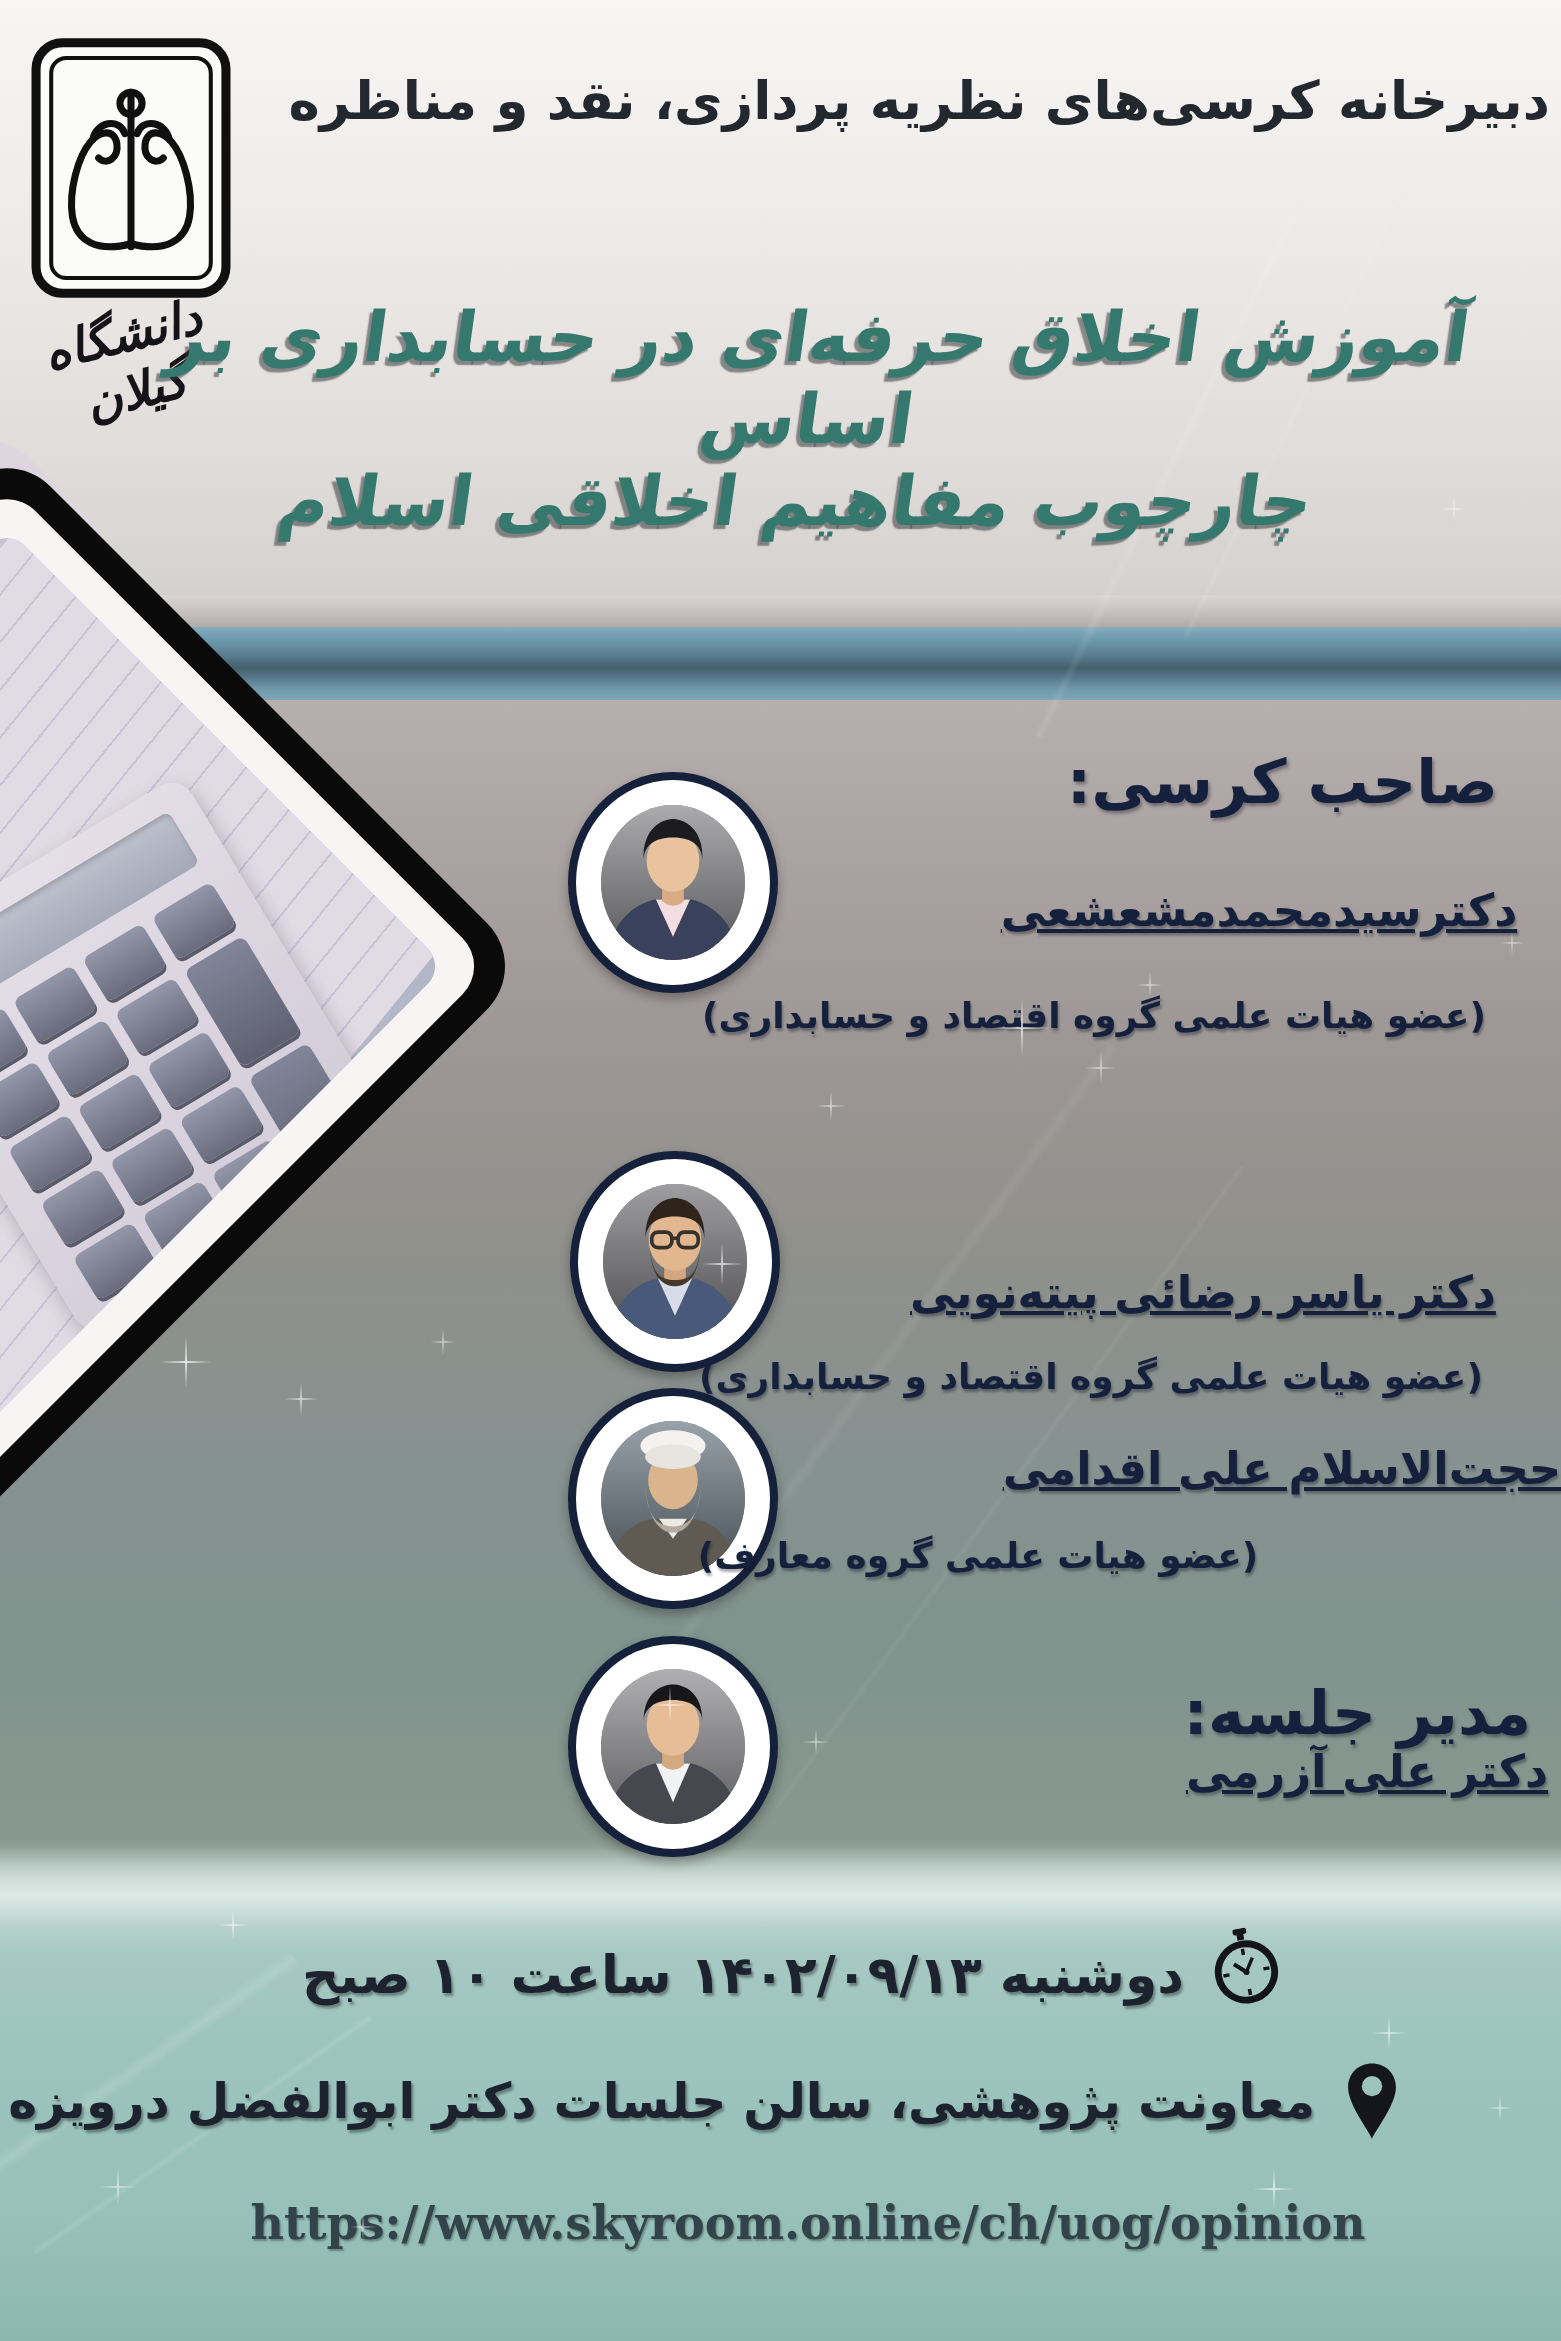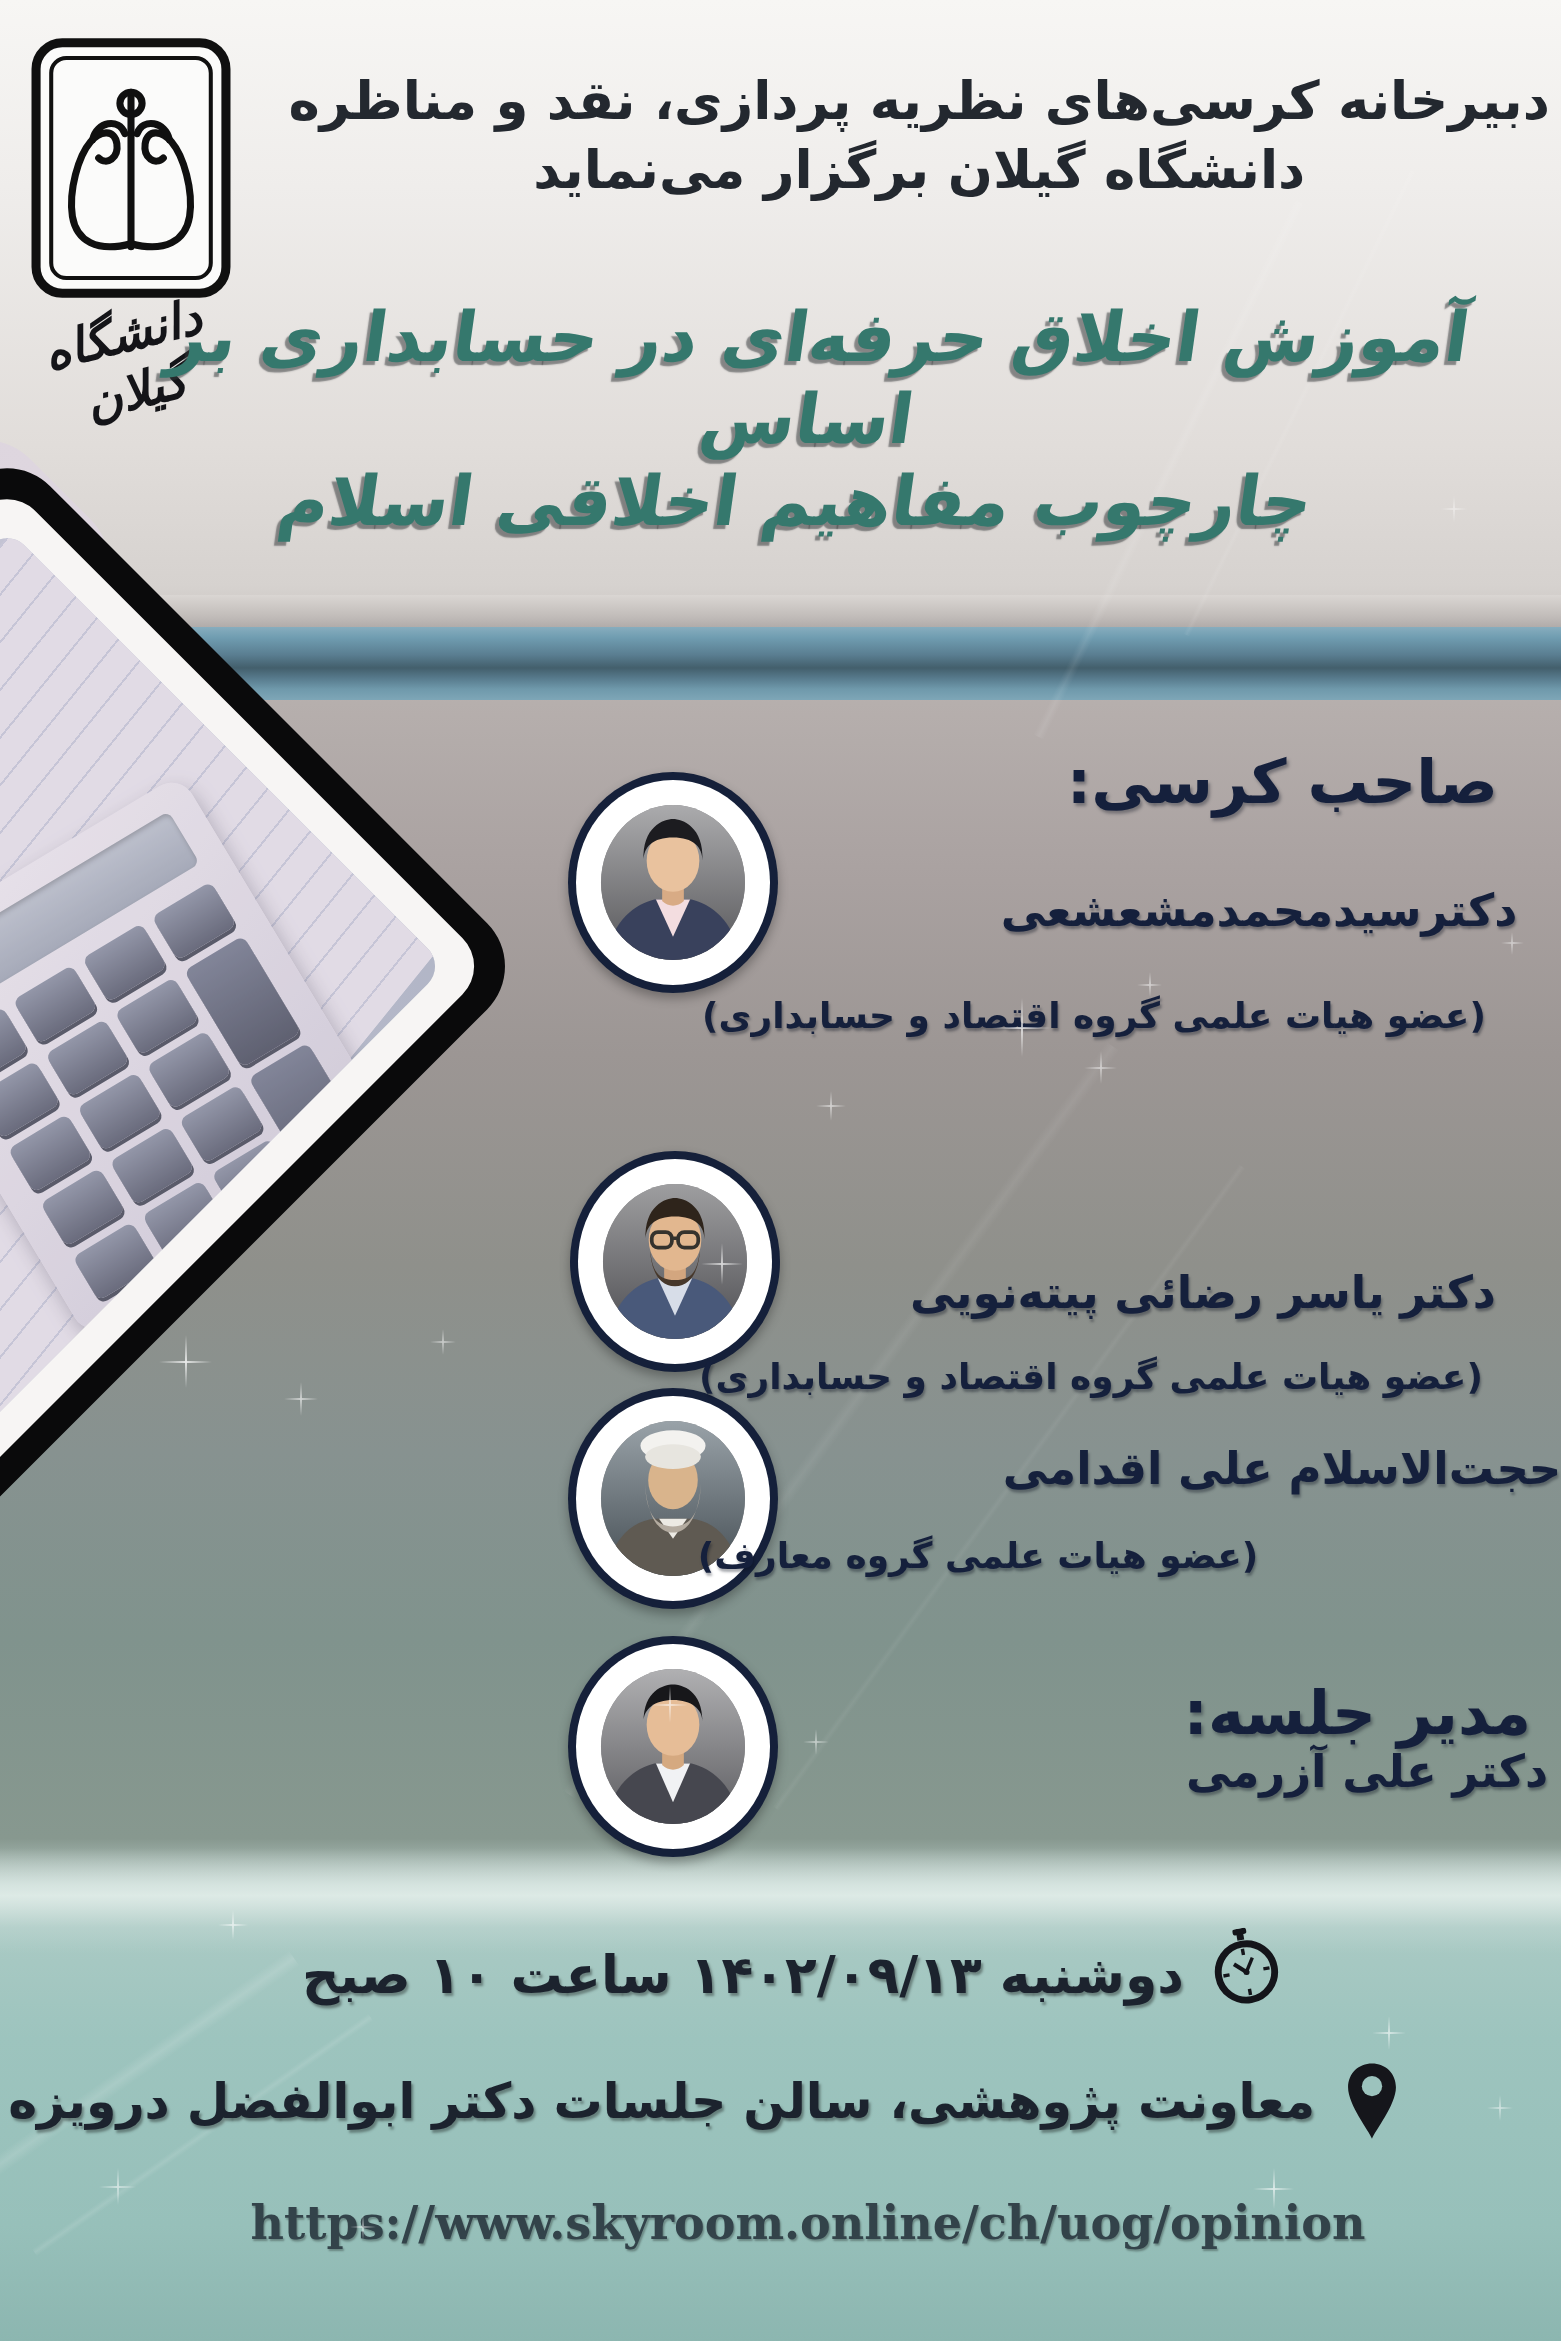--- a/index.html
+++ b/index.html
@@ -68,21 +68,21 @@
   .photo{width:210px;height:221px;border-radius:50%;background:#15203a;
     box-shadow:0 5.3px 10.6px rgba(0,0,0,.3);}
   .photo-white{position:absolute;inset:8px;border-radius:50%;background:#ffffff;}
   .photo-img{position:absolute;inset:25px;border-radius:50%;overflow:hidden;background:#8a8a8c;}
   .photo-img svg{width:100%;height:100%;display:block;}
 
   
   .heading{font-weight:bold;font-size:61px;color:#15203c;white-space:nowrap;
     text-shadow:2px 3.3px 3.3px rgba(10,15,30,.35);}
   .pname{font-weight:bold;font-size:45px;color:#15203c;white-space:nowrap;
-    transform:translateX(-50%);text-shadow:1.3px 2.6px 2.6px rgba(10,15,30,.35);}
+    transform:translateX(-50%);text-shadow:1.3px 2.6px 2.6px rgba(10,15,30,.35);text-decoration:underline;}
   .paffil{font-weight:bold;font-size:36px;color:#15203c;white-space:nowrap;
     transform:translateX(-50%);text-shadow:1.3px 2.6px 2.6px rgba(10,15,30,.35);}
 
   
   .date-line{right:377px;top:1945px;font-weight:bold;font-size:52px;color:#1c232e;
     text-shadow:2px 3.3px 2.6px rgba(0,0,0,.35);white-space:nowrap;}
   .loc-line{right:246px;top:2073px;font-weight:bold;font-size:49px;color:#1c232e;
     text-shadow:2px 3.3px 2.6px rgba(0,0,0,.35);white-space:nowrap;}
   .url-line{left:808px;top:2196px;transform:translateX(-50%);
     font-family:"DejaVu Serif",serif;font-weight:bold;font-size:46px;color:#33434a;
@@ -165,21 +165,20 @@
           <path d="M100,205 C66,214 46,202 42,178 C38,152 48,118 60,104 C70,92 84,92 86,106 C88,120 76,128 68,120"></path>
           <path d="M62,102 C66,84 88,80 94,96"></path>
         </g>
       </g>
     </svg>
     <div class="abs logo-calligraphy" style="left:-26.4px;top:269px;">دانشگاه گیلان</div>
   </div>
 
   <div class="abs org-header" dir="rtl">
     <div>دبیرخانه کرسی‌های نظریه پردازی، نقد و مناظره</div>
-    <div>دانشگاه گیلان برگزار می‌نماید</div>
   </div>
 
   <div class="abs event-title" dir="rtl">
     <div>آموزش اخلاق حرفه‌ای در حسابداری بر اساس</div>
     <div>چارچوب مفاهیم اخلاقی اسلام</div>
   </div>
 
   <div class="abs photo" style="left:568px;top:772px;">
     <div class="photo-white">
       <div class="photo-img">

